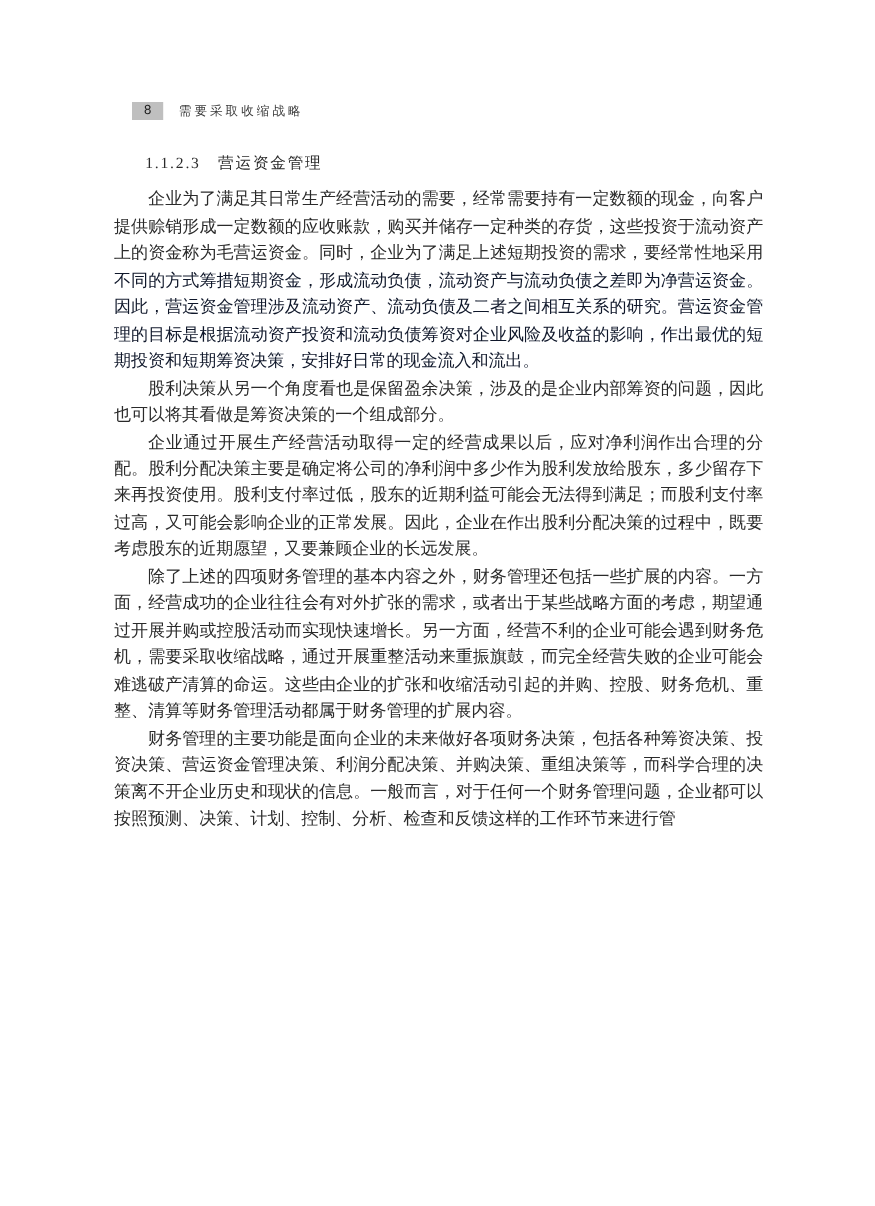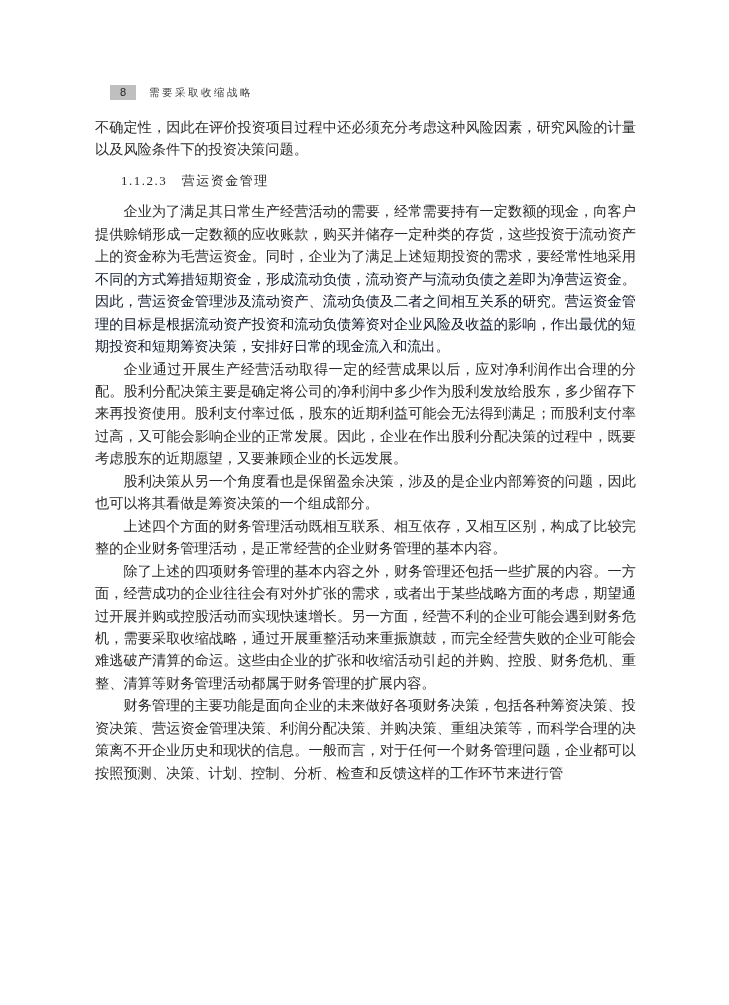--- a/index.html
+++ b/index.html
@@ -72,33 +72,31 @@
 
 <div class="page">
 
   <header class="running-head">
     <span class="page-num">8</span>
     <span class="book-title">需要采取收缩战略</span>
   </header>
 
   <main class="body-text">
 
-    <p class="continued">不确定性，因此在评价投资项目过程中还必须充分考虑这种风险因素，研究风险的计量以及风险条件下的投资决策问题。</p>
 
     <h3 class="section-heading">1.1.2.3　营运资金管理</h3>
 
 
     <p><span>企业为了满足其日常生产经营活动的需要，经常需要持有一定数额的现金，向客户提供赊销形成一定数额的应收账款，购买并储存一定种类的存货，这些投资于流动资产上的资金称为毛营运资金。同时，企业为了满足上述短期投资的需求，要经常性地采用</span><span class="highlight">不同的方式筹措短期资金，形成流动负债，流动资产与流动负债之差即为净营运资金。因此，营运资金管理涉及流动资产、流动负债及二者之间相互关系的研究。营运资金管理的目标是根据流动资产投资和流动负债筹资对企业风险及收益的影响，作出最优的短期投资和短期筹资决策，安排好日常的现金流入和流出。</span></p>
 
 
+    <p>股利决策从另一个角度看也是保留盈余决策，涉及的是企业内部筹资的问题，因此也可以将其看做是筹资决策的一个组成部分。</p>
+
     <p>企业通过开展生产经营活动取得一定的经营成果以后，应对净利润作出合理的分配。股利分配决策主要是确定将公司的净利润中多少作为股利发放给股东，多少留存下来再投资使用。股利支付率过低，股东的近期利益可能会无法得到满足；而股利支付率过高，又可能会影响企业的正常发展。因此，企业在作出股利分配决策的过程中，既要考虑股东的近期愿望，又要兼顾企业的长远发展。</p>
 
-    <p>股利决策从另一个角度看也是保留盈余决策，涉及的是企业内部筹资的问题，因此也可以将其看做是筹资决策的一个组成部分。</p>
-
-    <p>上述四个方面的财务管理活动既相互联系、相互依存，又相互区别，构成了比较完整的企业财务管理活动，是正常经营的企业财务管理的基本内容。</p>
 
     <p>除了上述的四项财务管理的基本内容之外，财务管理还包括一些扩展的内容。一方面，经营成功的企业往往会有对外扩张的需求，或者出于某些战略方面的考虑，期望通过开展并购或控股活动而实现快速增长。另一方面，经营不利的企业可能会遇到财务危机，需要采取收缩战略，通过开展重整活动来重振旗鼓，而完全经营失败的企业可能会难逃破产清算的命运。这些由企业的扩张和收缩活动引起的并购、控股、财务危机、重整、清算等财务管理活动都属于财务管理的扩展内容。</p>
 
     <p>财务管理的主要功能是面向企业的未来做好各项财务决策，包括各种筹资决策、投资决策、营运资金管理决策、利润分配决策、并购决策、重组决策等，而科学合理的决策离不开企业历史和现状的信息。一般而言，对于任何一个财务管理问题，企业都可以按照预测、决策、计划、控制、分析、检查和反馈这样的工作环节来进行管</p>
 
   </main>
 
 </div>
 
 </body></html>

